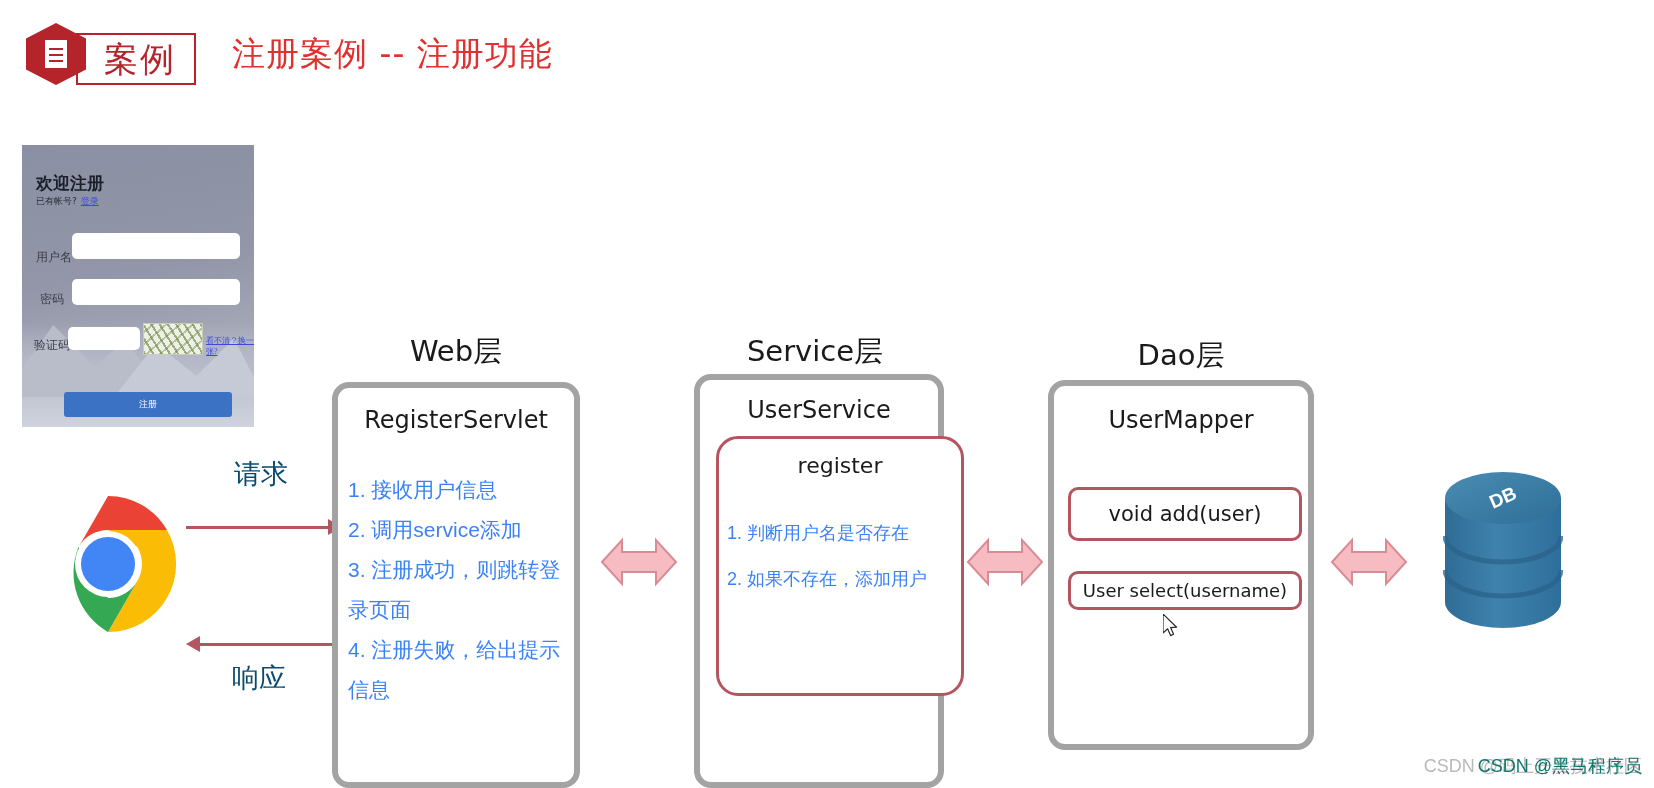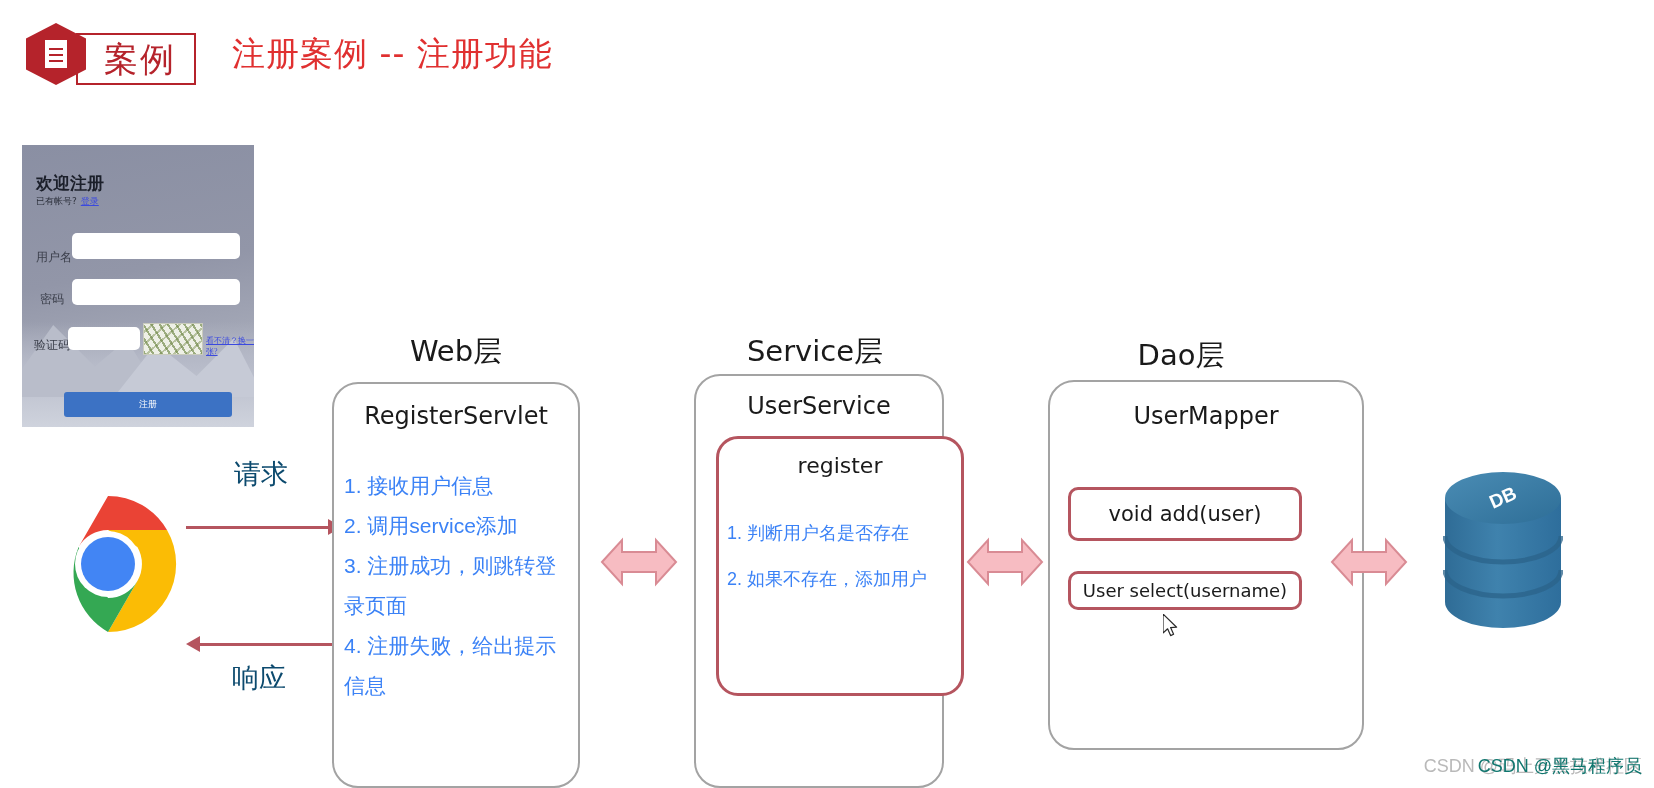--- a/index.html
+++ b/index.html
@@ -227,22 +227,22 @@
   .layer-title {
     position: absolute;
     font-size: 29px;
     color: #1a1a1a;
     font-family: "DejaVu Sans", "Liberation Sans", sans-serif;
     text-align: center;
     white-space: nowrap;
   }
   .layer-box {
     position: absolute;
-    border: 2px solid #a3a3a3;
-    border-radius: 26px;
+    border: 6px solid #a3a3a3;
+    border-radius: 17px;
     background: #ffffff;
     box-sizing: border-box;
   }
   .box-heading {
     text-align: center;
     font-size: 24px;
     color: #1a1a1a;
     font-family: "DejaVu Sans", "Liberation Sans", sans-serif;
     margin-top: 18px;
   }
@@ -403,21 +403,21 @@
   </ul>
 </div>
 
 <div class="dbl-arrow" style="left:966px; top:532px;">
   <svg viewBox="0 0 78 60" width="78" height="60" aria-hidden="true">
     <polygon points="2,30 22,8 22,20 56,20 56,8 76,30 56,52 56,40 22,40 22,52" fill="#f7bcc2" stroke="#d98b94" stroke-width="2"></polygon>
   </svg>
 </div>
 
 <div class="layer-title" style="left:1062px; top:336px; width:238px;">Dao层</div>
-<div class="layer-box" style="left:1048px; top:380px; width:316px; height:370px;">
+<div class="layer-box" style="left:1048px; top:380px; width:266px; height:370px;">
   <div class="box-heading" style="margin-top:20px;">UserMapper</div>
 </div>
 <div class="method-box" style="left:1068px; top:487px; width:234px; height:54px; font-size:21px;">void add(user)</div>
 <div class="method-box" style="left:1068px; top:571px; width:234px; height:39px; font-size:18px;">User select(username)</div>
 
 <div class="cursor">
   <svg viewBox="0 0 17 24" width="17" height="24" aria-hidden="true">
     <polygon points="0,0 0,19 4.6,14.8 7.6,21.6 10.6,20.2 7.6,13.6 13.6,13.2" fill="#ffffff" stroke="#2a2a2a" stroke-width="1.2" stroke-linejoin="round"></polygon>
   </svg>
 </div>

